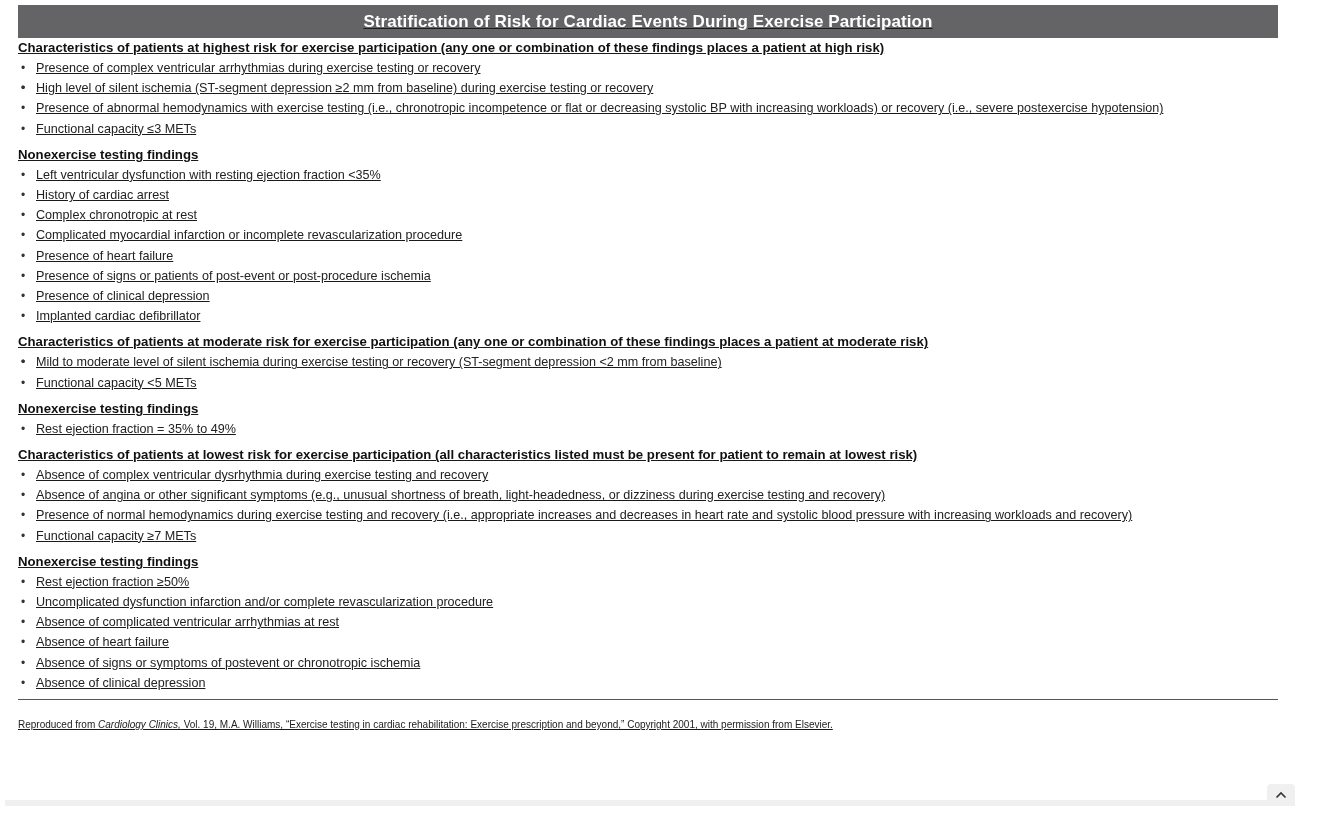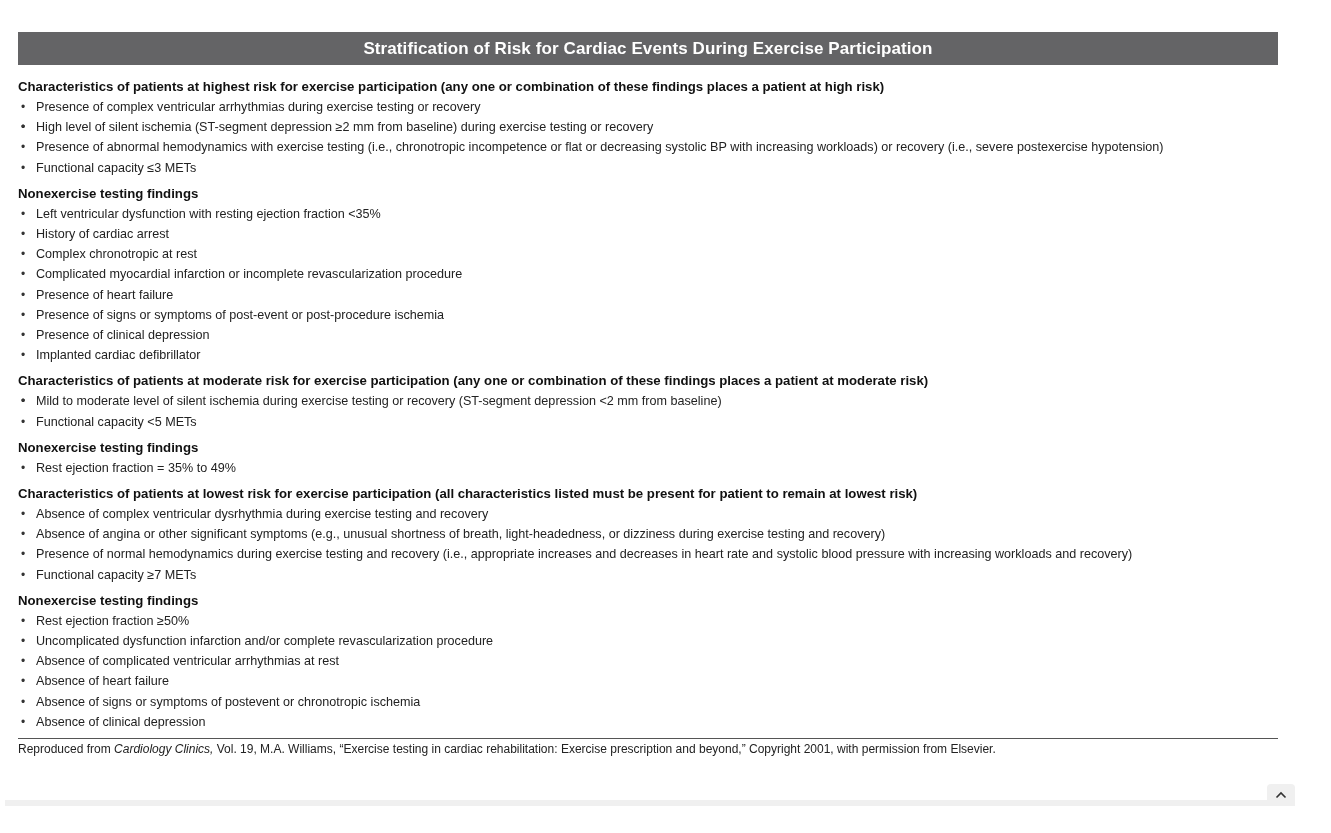--- a/index.html
+++ b/index.html
@@ -1,42 +1,42 @@
 <!DOCTYPE html>
 <html><head>
 <meta charset="utf-8">
 <style>
   html, body { margin: 0; padding: 0; background: #ffffff; }
   body {
     width: 1331px; height: 833px; position: relative; overflow: hidden;
     font-family: "Liberation Sans", sans-serif; color: #1a1a1a;
   }
-  .doc { position: absolute; left: 18px; top: 32px; width: 1260px; }
+  .doc { position: absolute; left: 18px; top: 5px; width: 1260px; text-decoration: underline; }
   .title-bar {
     background: #646466; color: #ffffff; height: 33px;
     display: flex; align-items: center; justify-content: center;
     font-weight: bold; font-size: 17px; letter-spacing: 0.1px;
   }
-  .content { padding-top: 12px; }
+  .content { padding-top: 0; }
   .section { margin-bottom: 6px; }
   .heading {
     font-weight: bold; font-size: 13.2px; line-height: 20px; color: #111;
     white-space: nowrap;
   }
   ul.items { list-style: none; margin: 0; padding: 0; }
   ul.items li {
     font-size: 12.6px; line-height: 20.2px; color: #222; white-space: nowrap;
     position: relative; padding-left: 18px;
   }
   ul.items li .bullet {
     position: absolute; left: 3px; top: 0; font-size: 12px; color: #333;
   }
   .rule { border-top: 1.5px solid #555; margin-top: 3px; width: 1260px; }
   .footnote {
-    font-size: 12px; line-height: 14px; color: #222; margin-top: 3px; white-space: nowrap;
+    font-size: 10px; line-height: 14px; color: #222; margin-top: 18px; white-space: nowrap;
   }
   .footnote em { font-style: italic; }
   .bottom-strip {
     position: absolute; left: 5px; top: 800px; width: 1270px; height: 6px;
     background: #f0f0f0;
   }
   .scroll-top {
     position: absolute; left: 1267px; top: 784px; width: 28px; height: 22px;
     background: #f0f0f0; border-radius: 4px 4px 0 0;
     display: flex; align-items: center; justify-content: center; cursor: pointer;
@@ -61,21 +61,21 @@
         </ul>
       </div>
       <div class="section">
         <div class="heading">Nonexercise testing findings</div>
         <ul class="items">
           <li><span class="bullet">•</span><span>Left ventricular dysfunction with resting ejection fraction &lt;35%</span></li>
           <li><span class="bullet">•</span><span>History of cardiac arrest</span></li>
           <li><span class="bullet">•</span><span>Complex chronotropic at rest</span></li>
           <li><span class="bullet">•</span><span>Complicated myocardial infarction or incomplete revascularization procedure</span></li>
           <li><span class="bullet">•</span><span>Presence of heart failure</span></li>
-          <li><span class="bullet">•</span><span>Presence of signs or symptoms of post-event or post-procedure ischemia</span></li>
+          <li><span class="bullet">•</span><span>Presence of signs or patients of post-event or post-procedure ischemia</span></li>
           <li><span class="bullet">•</span><span>Presence of clinical depression</span></li>
           <li><span class="bullet">•</span><span>Implanted cardiac defibrillator</span></li>
         </ul>
       </div>
       <div class="section">
         <div class="heading">Characteristics of patients at moderate risk for exercise participation (any one or combination of these findings places a patient at moderate risk)</div>
         <ul class="items">
           <li><span class="bullet">•</span></li>
           <li><span class="bullet">•</span><span>Mild to moderate level of silent ischemia during exercise testing or recovery (ST-segment depression &lt;2 mm from baseline)</span></li>
           <li><span class="bullet">•</span><span>Functional capacity &lt;5 METs</span></li>

